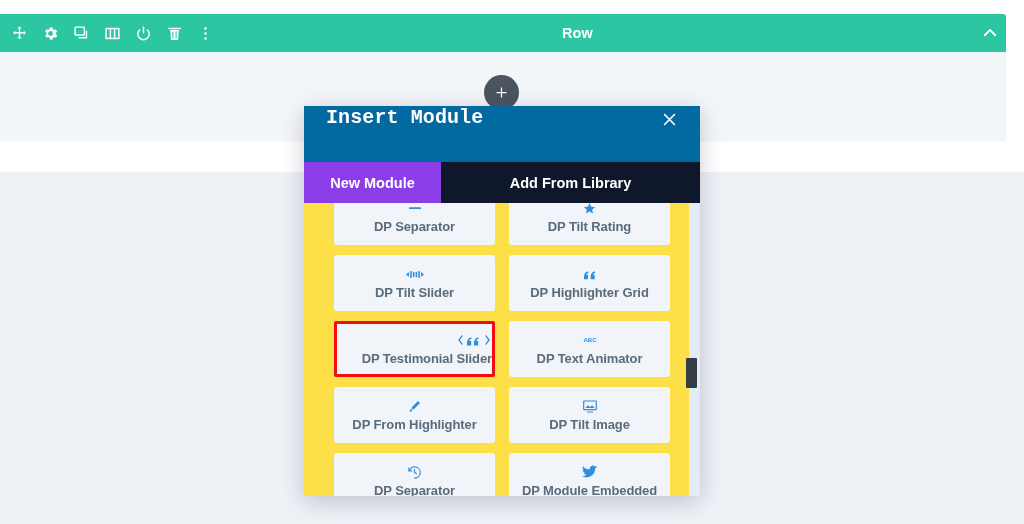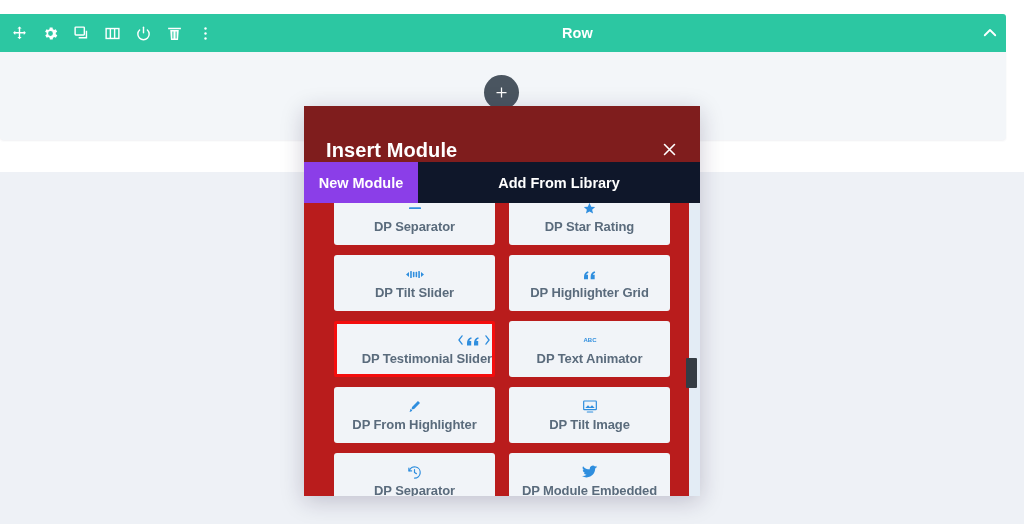--- a/index.html
+++ b/index.html
@@ -125,25 +125,26 @@
     background: #f7f8fa;
     z-index: 20;
     box-shadow: 0 5px 22px rgba(30,20,60,.22);
     overflow: hidden;
     display: flex;
     flex-direction: column;
   }
   #modal-header {
     flex: 0 0 auto;
     height: 56px;
-    background: #7f1d1d;
-    display: flex;
-    align-items: flex-end;
+    background: #0369a1;
+    display: flex;
+    align-items: flex-start;
     padding: 0 18px 0 22px;
     box-sizing: border-box;
+    font-family: Liberation Mono, monospace;
   }
   #modal-title {
     flex: 1 1 auto;
     color: #ffffff;
     font-size: 20px;
     font-weight: bold;
     letter-spacing: .1px;
   }
   #modal-close {
     flex: 0 0 auto;
@@ -166,33 +167,33 @@
     align-items: center;
     justify-content: center;
     color: #ffffff;
     font-size: 14.5px;
     font-weight: bold;
     cursor: pointer;
     height: 100%;
     box-sizing: border-box;
   }
   .modal-tab.tab-new {
-    width: 114px;
+    width: 137px;
     background: #8b3ee8;
   }
   .modal-tab.tab-library {
     flex: 1 1 auto;
     background: #0f172a;
   }
 
   #modal-body {
     flex: 1 1 auto;
     position: relative;
     overflow: hidden;
-    background: #b91c1c;
+    background: #fde047;
   }
   #module-grid {
     position: absolute;
     left: 0;
     top: -24px;
     width: 396px;
     padding: 10px 30px 10px 30px;
     box-sizing: border-box;
     display: grid;
     grid-template-columns: 1fr 1fr;
@@ -346,21 +347,21 @@
         </span>
         <span class="m-label">DP Separator</span>
       </div>
 
       <div class="module-tile">
         <span class="m-icon">
           <svg width="15" height="15" viewBox="0 0 24 24" fill="#2f8ede">
               <path d="M12 3l2.7 6 6.3.6-4.8 4.2 1.5 6.2L12 16.8 6.3 20l1.5-6.2L3 9.6 9.3 9z"></path>
             </svg>
         </span>
-        <span class="m-label">DP Star Rating</span>
+        <span class="m-label">DP Tilt Rating</span>
       </div>
 
       <div class="module-tile">
         <span class="m-icon">
           <svg width="18" height="11" viewBox="0 0 30 12" fill="#2f8ede">
             <path d="M0 6l5-4v8z"></path>
               <rect x="7" y="0" width="2.6" height="12" rx="1"></rect>
             <rect x="11.5" y="1.5" width="2.6" height="9" rx="1"></rect>
             <rect x="16" y="1.5" width="2.6" height="9" rx="1"></rect>
             <rect x="20.5" y="0" width="2.6" height="12" rx="1"></rect>

